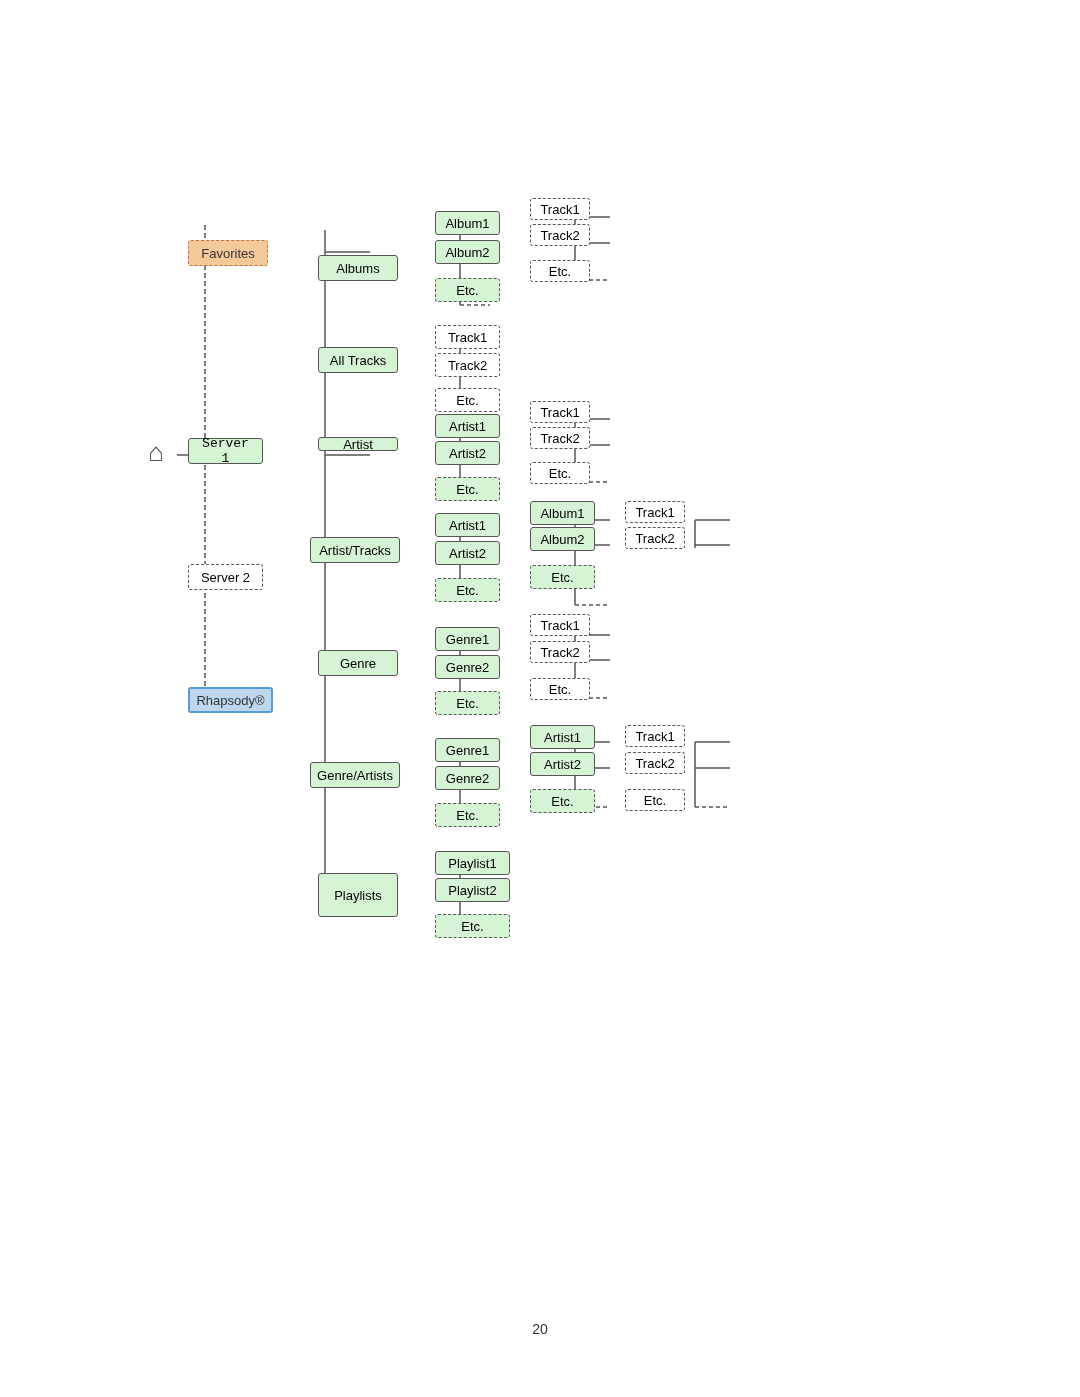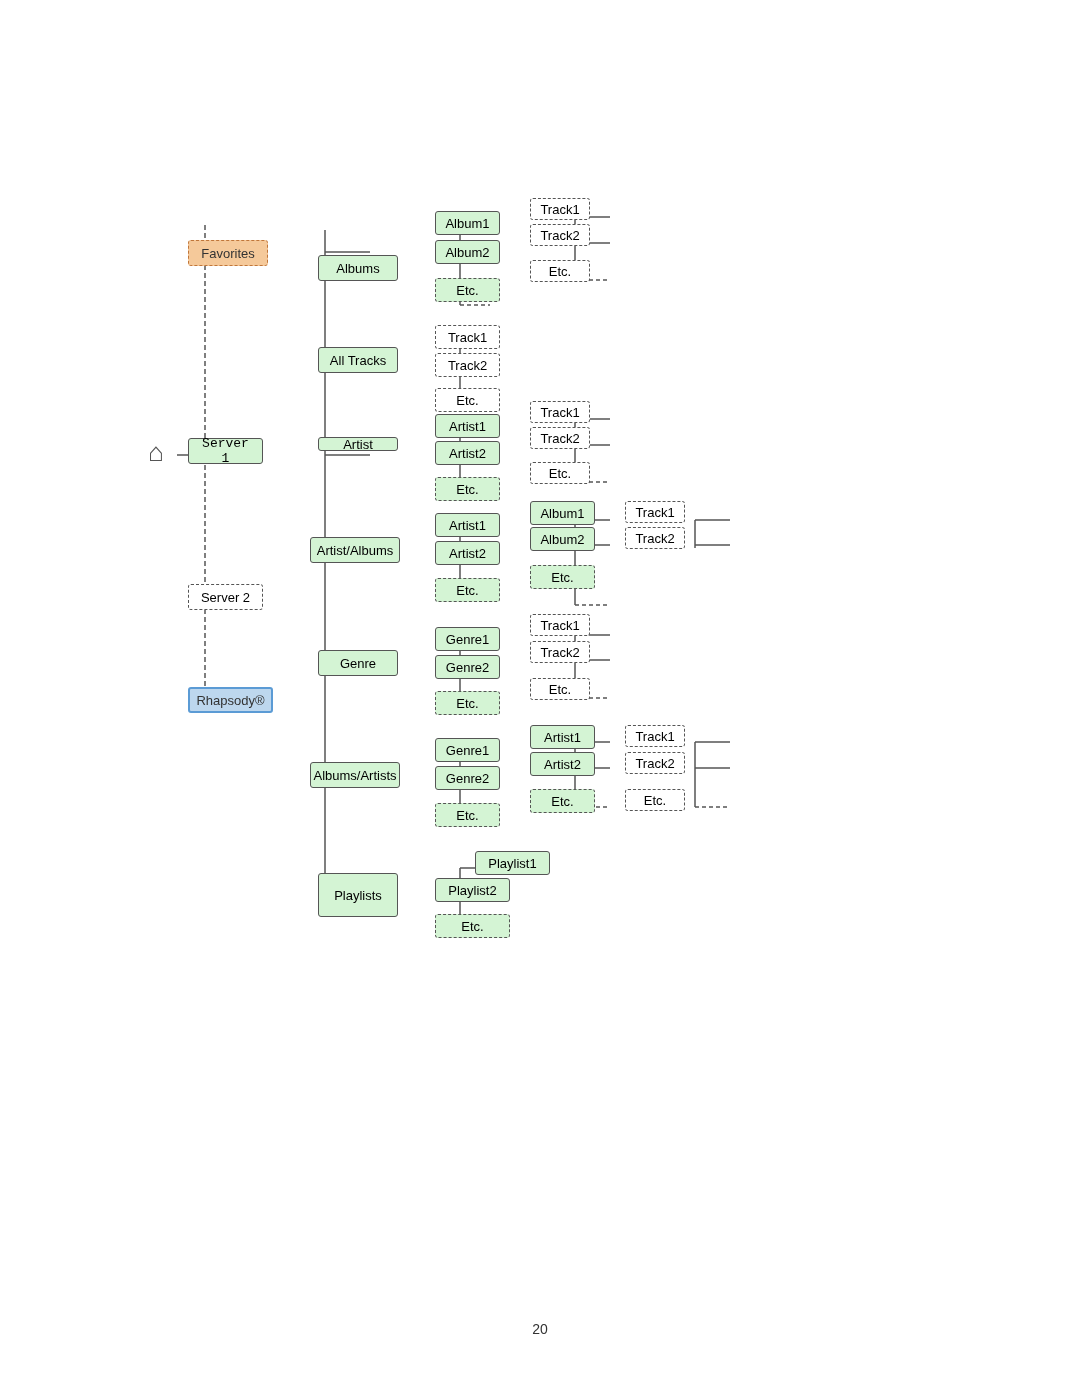--- a/index.html
+++ b/index.html
@@ -216,50 +216,50 @@
   </div>
 
   <div class="node node-favorites" style="left: 188px; top: 240px; width: 80px; height: 26px;">
     <span>Favorites</span>
   </div>
 
   <div class="node node-solid" style="left: 188px; top: 438px; width: 75px; height: 26px; font-family: Liberation Mono, monospace;">
     <span>Server 1</span>
   </div>
 
-  <div class="node node-server2" style="left: 188px; top: 584px; width: 75px; height: 26px;">
+  <div class="node node-server2" style="left: 188px; top: 564px; width: 75px; height: 26px;">
     <span>Server 2</span>
   </div>
 
   <div class="node node-rhapsody" style="left: 188px; top: 687px; width: 85px; height: 26px;">
     <span>Rhapsody®</span>
   </div>
 
   <div class="node node-solid" style="left: 318px; top: 235px; width: 80px; height: 26px; margin-top: 20px;">
     <span>Albums</span>
   </div>
 
   <div class="node node-solid" style="left: 318px; top: 347px; width: 80px; height: 26px;">
     <span>All Tracks</span>
   </div>
 
   <div class="node node-solid" style="left: 318px; top: 437px; width: 80px; height: 14px;">
     <span>Artist</span>
   </div>
 
   <div class="node node-solid" style="left: 310px; top: 537px; width: 90px; height: 26px;">
-    <span>Artist/Albums</span>
+    <span>Artist/Tracks</span>
   </div>
 
   <div class="node node-solid" style="left: 318px; top: 650px; width: 80px; height: 26px; text-align: center;">
     <span>Genre</span>
   </div>
 
   <div class="node node-solid" style="left: 310px; top: 762px; width: 90px; height: 26px;">
-    <span>Albums/Artists</span>
+    <span>Genre/Artists</span>
   </div>
 
   <div class="node node-solid" style="left: 318px; top: 873px; width: 80px; height: 44px;">
     <span>Playlists</span>
   </div>
 
   <div class="node node-solid" style="left: 435px; top: 211px; width: 65px; height: 24px;">
     <span>Album1</span>
   </div>
   <div class="node node-solid" style="left: 435px; top: 240px; width: 65px; height: 24px;">
@@ -379,21 +379,21 @@
   <div class="node node-dashed-white" style="left: 625px; top: 725px; width: 60px; height: 22px;">
     <span>Track1</span>
   </div>
   <div class="node node-dashed-white" style="left: 625px; top: 752px; width: 60px; height: 22px;">
     <span>Track2</span>
   </div>
   <div class="node node-dashed-white" style="left: 625px; top: 789px; width: 60px; height: 22px; border-style: dashed;">
     <span>Etc.</span>
   </div>
 
-  <div class="node node-solid" style="left: 435px; top: 851px; width: 75px; height: 24px; margin-left: 40px;">
+  <div class="node node-solid" style="left: 435px; top: 851px; width: 75px; height: 24px;">
     <span>Playlist1</span>
   </div>
   <div class="node node-solid" style="left: 435px; top: 878px; width: 75px; height: 24px;">
     <span>Playlist2</span>
   </div>
   <div class="node node-dashed" style="left: 435px; top: 914px; width: 75px; height: 24px;">
     <span>Etc.</span>
   </div>
 
   <div class="page-number">20</div>

